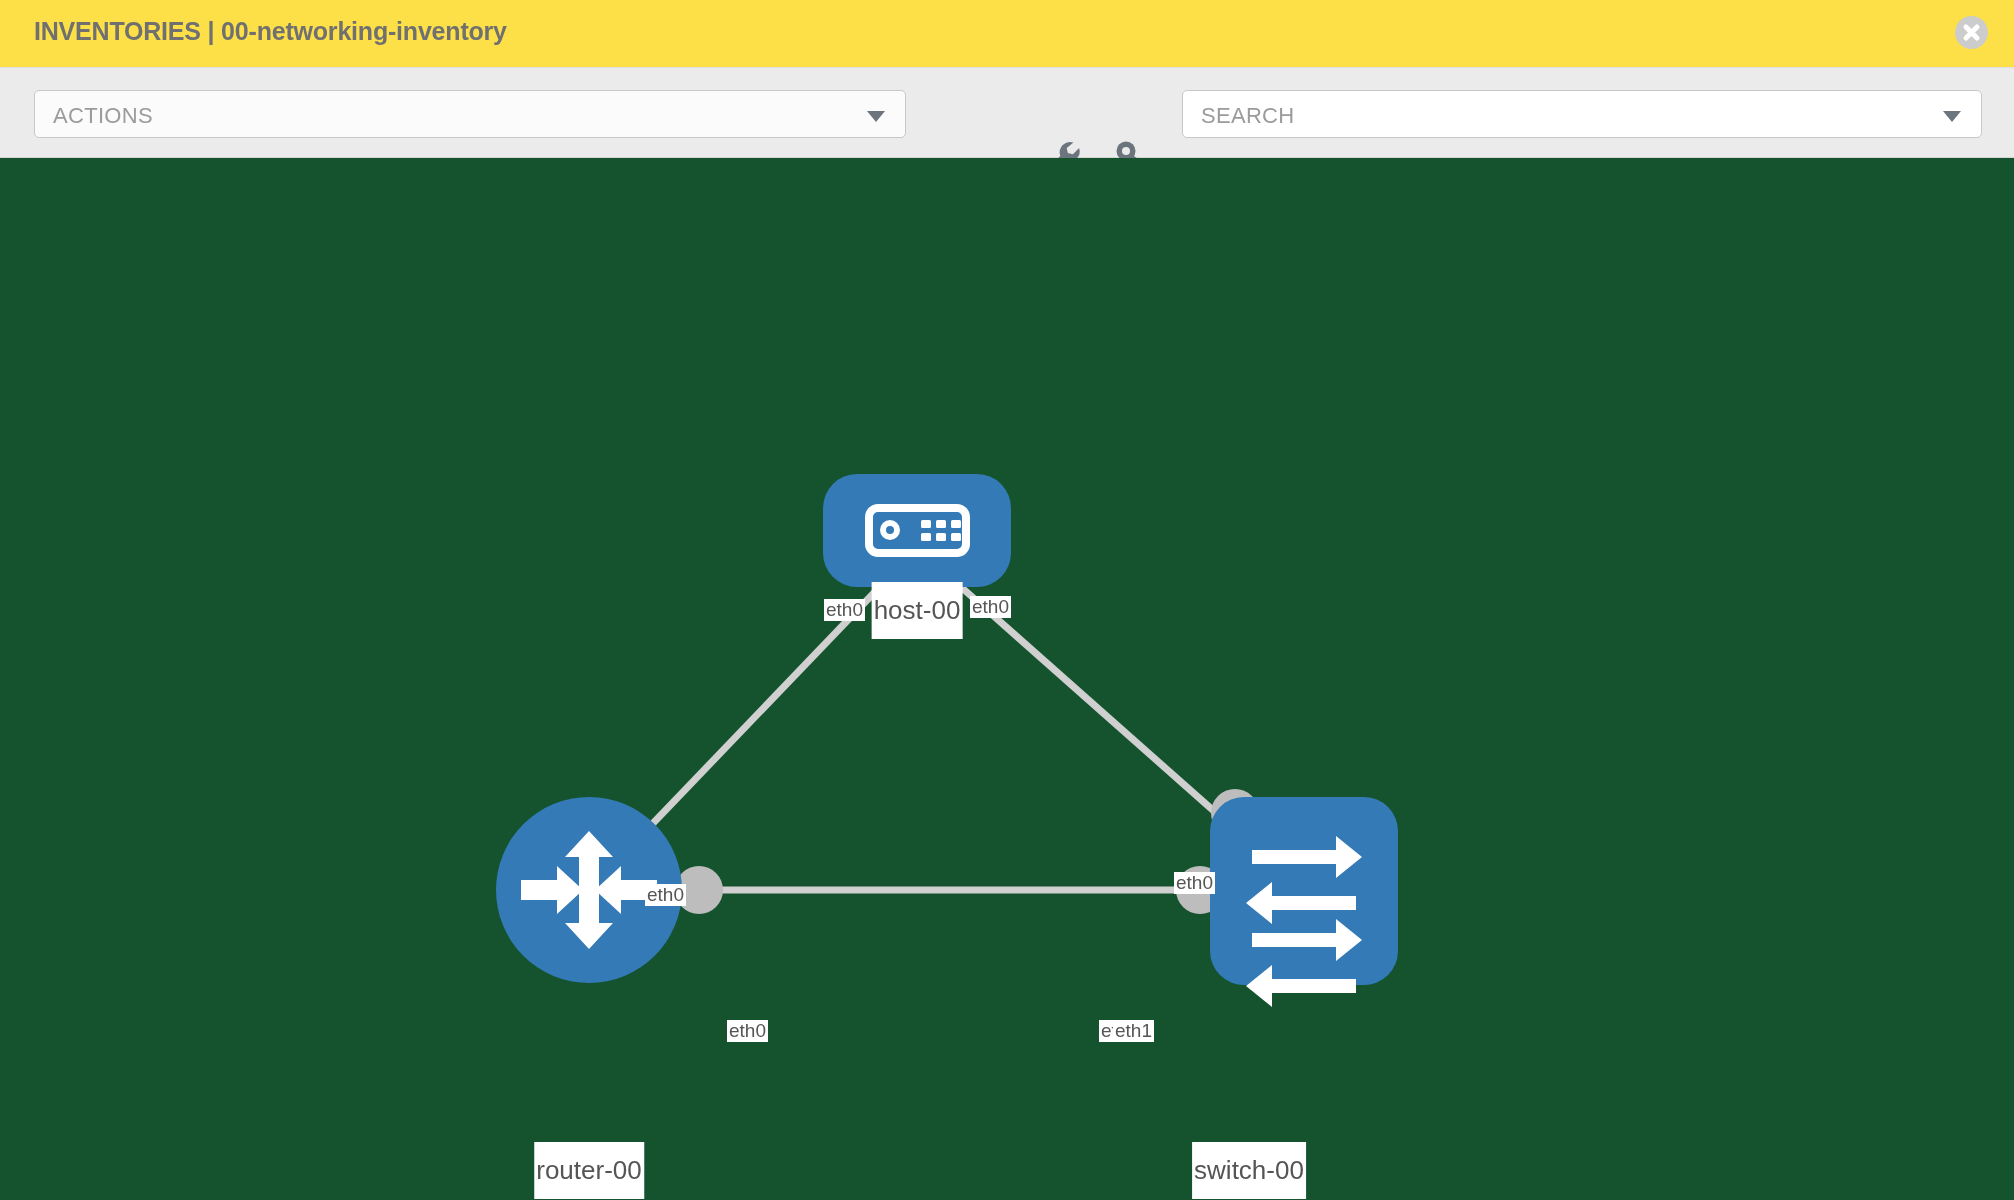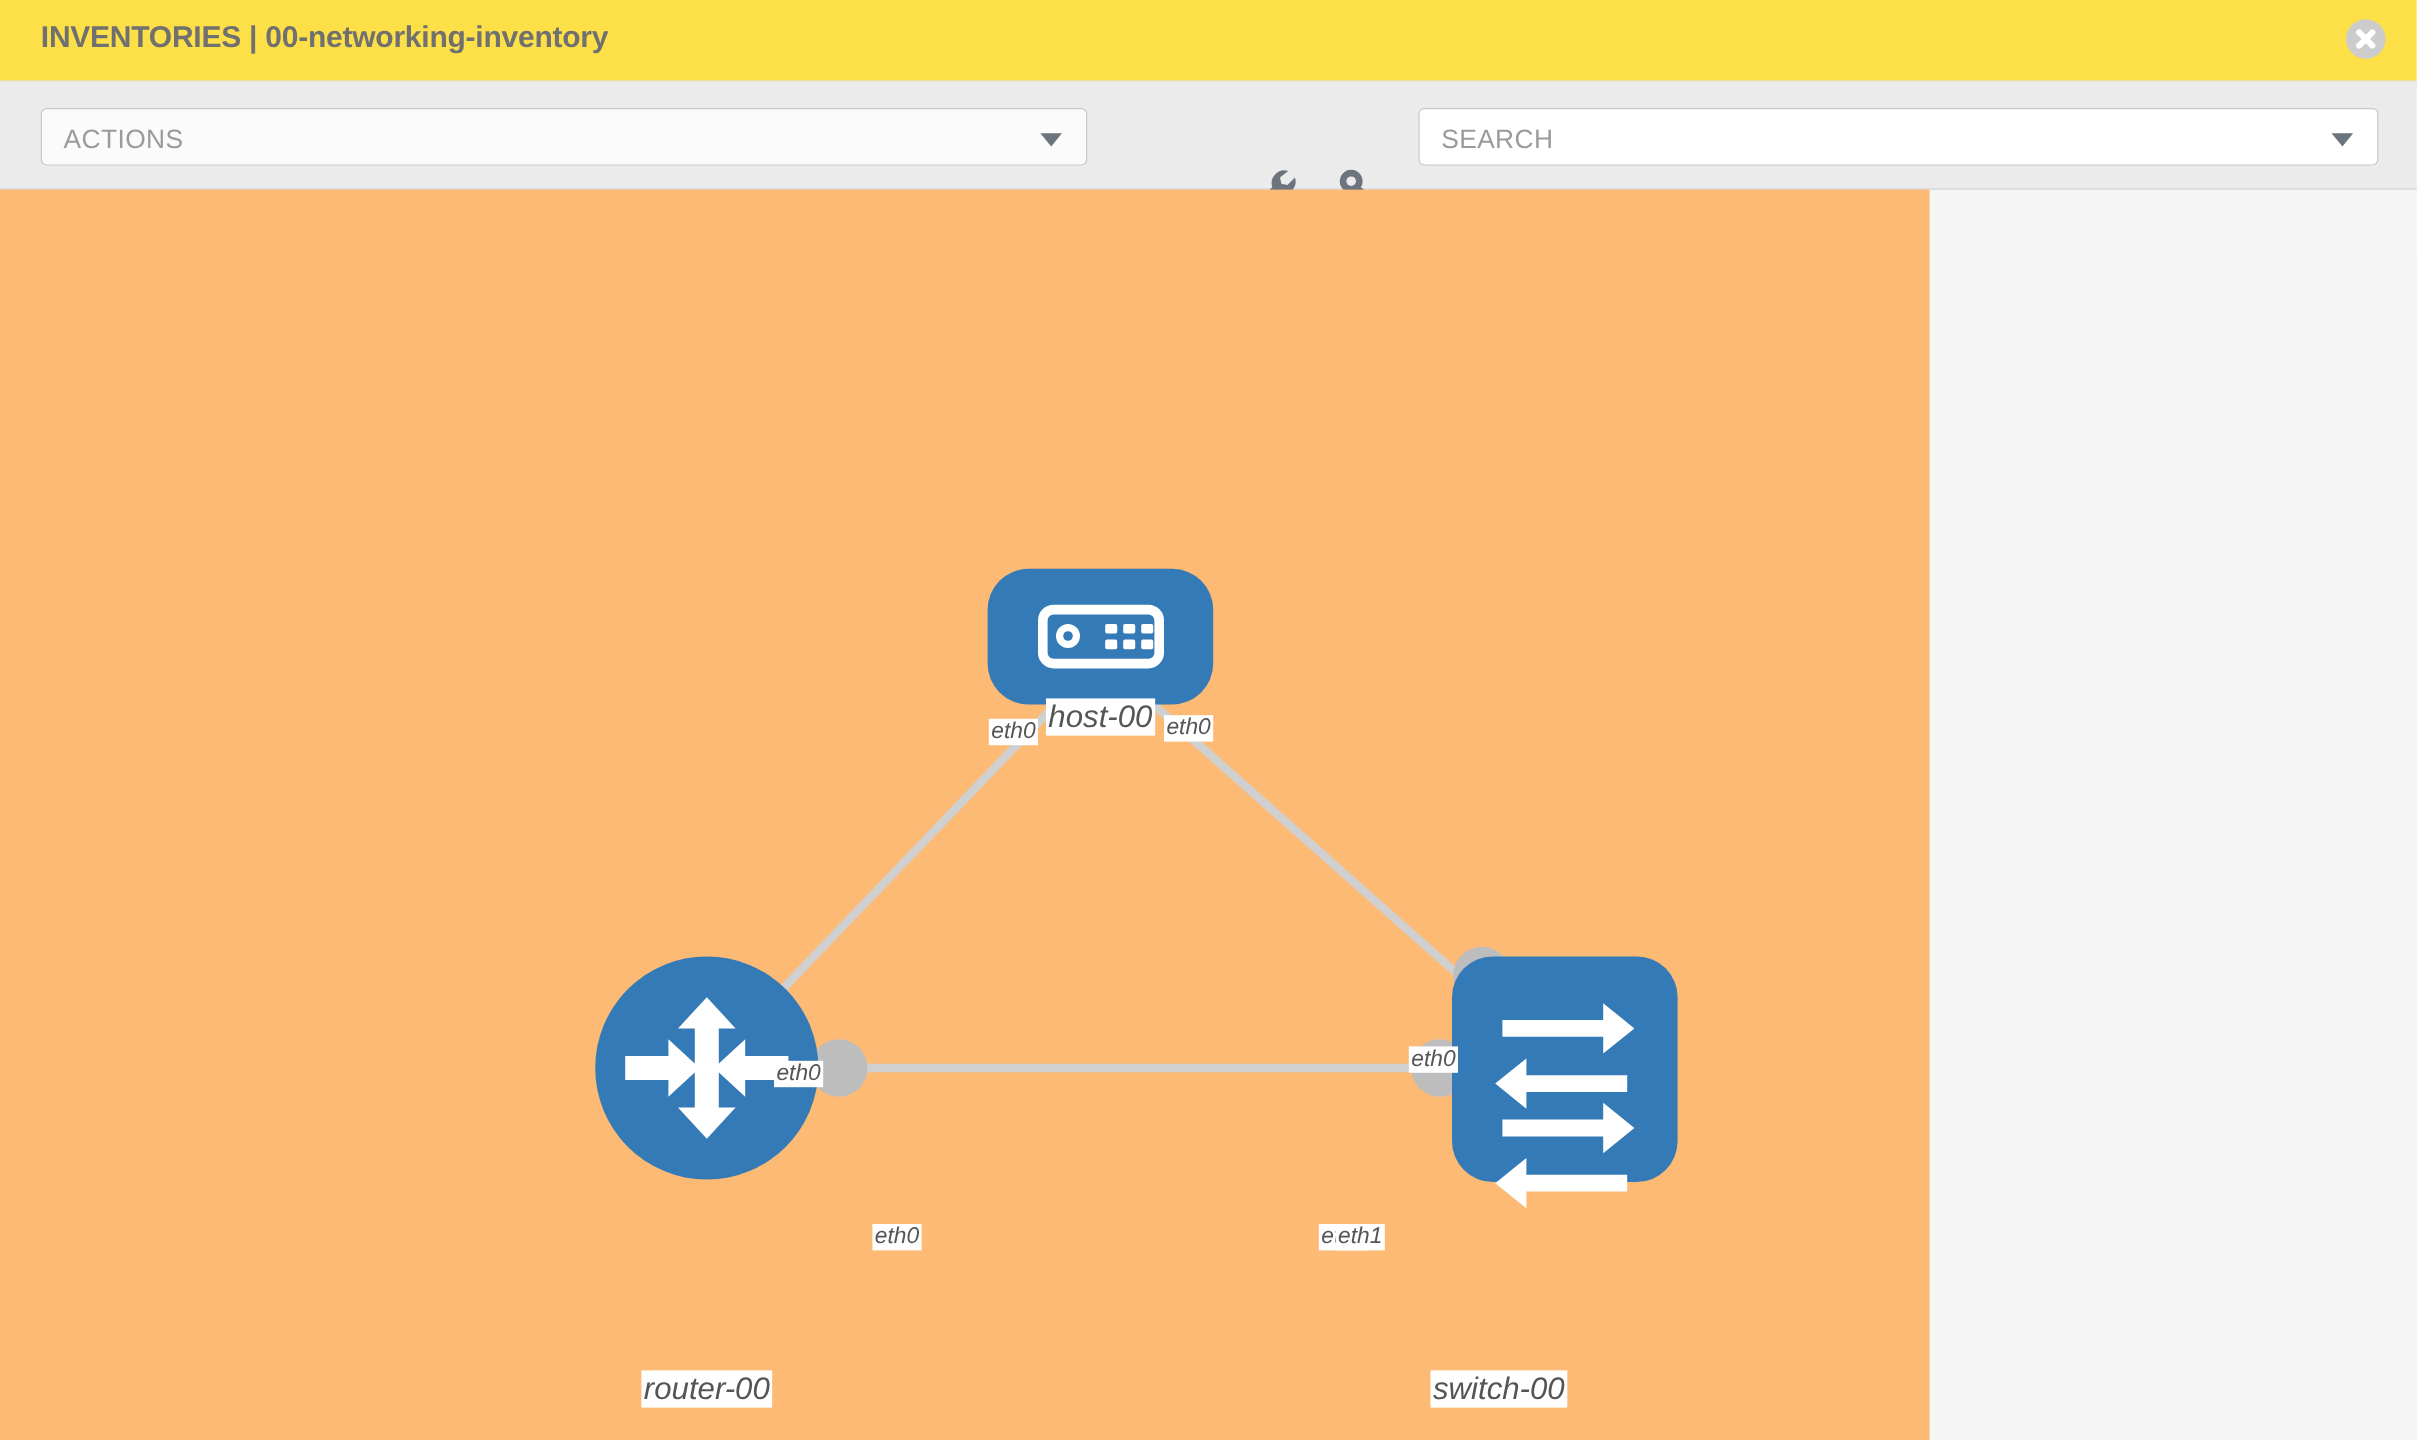--- a/index.html
+++ b/index.html
@@ -67,30 +67,30 @@
     cursor: text;
   }
   .search-box .lbl {
     position: absolute; left: 18px; top: 12px;
     font-size: 22px; color: #9b9b9b; letter-spacing: 0.3px;
   }
 
   
   .canvas {
     position: absolute; left: 0; top: 158px;
-    width: 1608px; height: 1042px;
-    background: #fdba74; overflow: hidden; font-style: italic;
+    width: 2014px; height: 1042px;
+    background: #14532d; overflow: hidden;
   }
   #topology { position: absolute; left: 0; top: 0; }
 
   .node-label {
     position: absolute;
     font-size: 26px; color: #555555;
     background: #ffffff;
-    padding: 0 2px; white-space: nowrap;
+    padding: 13px 2px; white-space: nowrap;
     transform: translateX(-50%);
   }
   .iface-label {
     position: absolute;
     font-size: 19px; color: #555555;
     background: #ffffff;
     padding: 0 2px; white-space: nowrap;
   }
 </style>
 </head>

